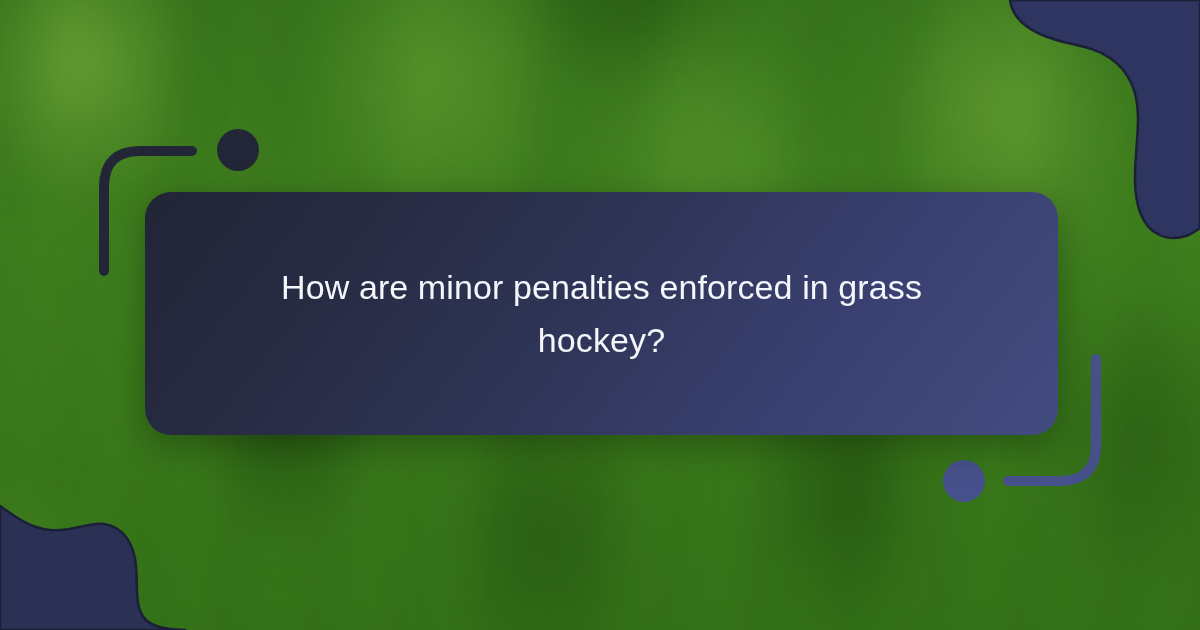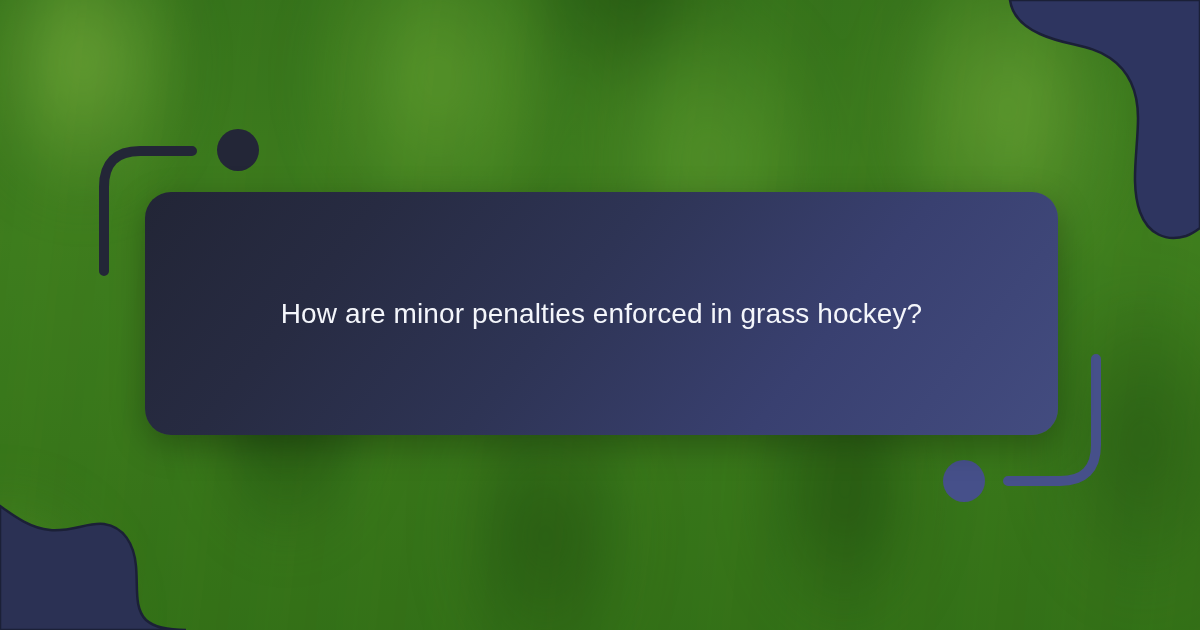--- a/index.html
+++ b/index.html
@@ -86,21 +86,21 @@
         #434c80 100%);
     box-shadow:0 10px 34px rgba(0,0,0,.28);
     z-index:3;
     display:flex;
     align-items:center;
     justify-content:center;
     padding:28px 64px;
   }
   #question-text {
     color:#f4f6fb;
-    font-size:28px;
+    font-size:34px;
     line-height:1.55;
     font-weight:400;
     text-align:center;
     letter-spacing:.1px;
     max-width:760px;
   }
 </style>
 </head>
 <body>
 

